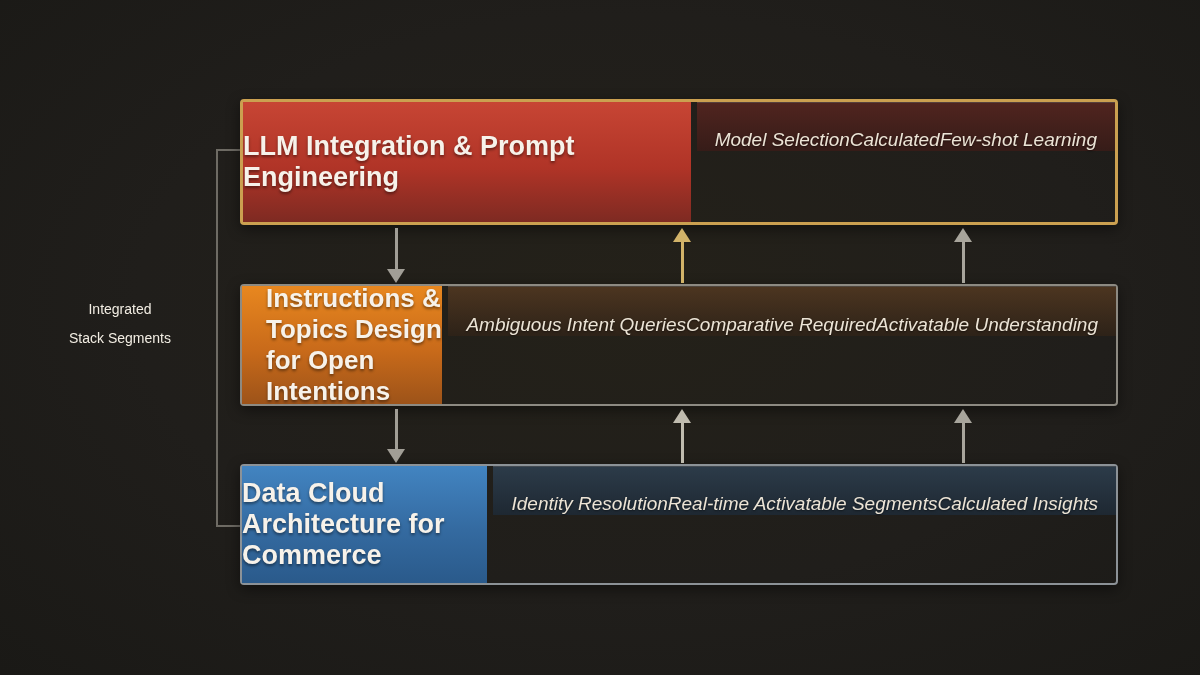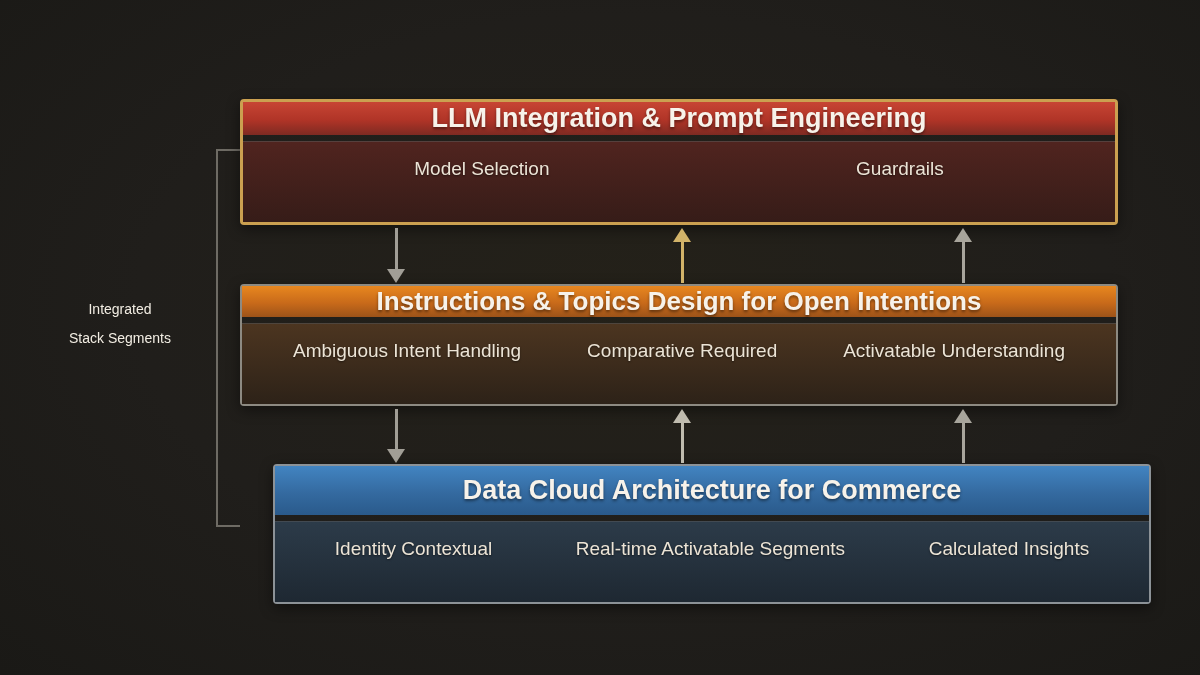--- a/index.html
+++ b/index.html
@@ -15,44 +15,45 @@
   }
   
   .bracket{
     position:absolute;left:216px;top:149px;width:24px;height:378px;
     border-left:2px solid #6e6b64;border-top:2px solid #6e6b64;border-bottom:2px solid #6e6b64;
     box-sizing:border-box;
   }
   
   .layer{
     position:absolute;left:240px;width:878px;box-sizing:border-box;
-    border-radius:4px;display:flex;flex-direction:column;
+    border-radius:4px;display:flex;flex-direction:row;
     box-shadow:0 4px 14px rgba(0,0,0,0.45);
     gap:6px;
   }
   .layer-title{
     flex:1;display:flex;align-items:center;justify-content:center;
     color:#f7f2ea;font-weight:700;text-shadow:0 2px 3px rgba(0,0,0,0.45);
   }
   .layer-items{
-    display:flex;align-items:flex-start;justify-content:space-around;
-    padding:16px 18px;color:#ece4d6;font-size:19px;
+    display:flex;align-items:flex-end;justify-content:space-around;
+    padding:0 18px;color:#ece4d6;font-size:19px;
     border-top:1px solid rgba(255,255,255,0.16);
+    font-style:italic;
   }
   .layer-items span{white-space:nowrap;text-shadow:0 1px 2px rgba(0,0,0,0.5);}
 
   .layer-llm{top:99px;height:126px;border:3px solid #cba050;}
   .layer-llm .layer-title{font-size:27px;background:linear-gradient(180deg,#c74534 0%,#b03427 55%,#7e2a22 100%);}
   .layer-llm .layer-items{height:48px;background:linear-gradient(180deg,#50241f 0%,#361c18 100%);}
 
   .layer-instructions{top:284px;height:122px;border:2px solid #8d8a82;}
-  .layer-instructions .layer-title{font-size:26px;background:linear-gradient(180deg,#e8871f 0%,#c86a1a 55%,#9d5319 100%);}
+  .layer-instructions .layer-title{font-size:26px;background:linear-gradient(180deg,#e8871f 0%,#c86a1a 55%,#9d5319 100%);padding-left:24px;}
   .layer-instructions .layer-items{height:49px;background:linear-gradient(180deg,#4c3520 0%,#2d2218 100%);}
 
-  .layer-data{top:464px;height:140px;border:2px solid #8c9297;margin-left:33px;}
+  .layer-data{top:464px;height:121px;border:2px solid #8c9297;}
   .layer-data .layer-title{font-size:27px;background:linear-gradient(180deg,#4284c1 0%,#356c a0,#2a5a8b 100%);
     background:linear-gradient(180deg,#4284c1 0%,#346aa0 55%,#2a5a8b 100%);}
   .layer-data .layer-items{height:48px;background:linear-gradient(180deg,#2c3b49 0%,#1e2832 100%);}
 
   
   .arrow{position:absolute;width:18px;}
   .arrow .stem{position:absolute;left:7.5px;width:3px;background:var(--c);}
   .arrow .head{position:absolute;left:0;width:0;height:0;
     border-left:9px solid transparent;border-right:9px solid transparent;}
   .arrow.down .stem{top:0;bottom:12px;}
@@ -74,37 +75,38 @@
     <div>Integrated</div>
     <div>Stack Segments</div>
   </div>
 
   <div class="bracket"></div>
 
   <div class="layer layer-llm">
     <div class="layer-title">LLM Integration &amp; Prompt Engineering</div>
     <div class="layer-items">
       <span>Model Selection</span>
-      <span>Guardrails</span>
+      <span>Calculated</span>
+      <span>Few-shot Learning</span>
     </div>
   </div>
 
   <div class="layer layer-instructions">
     <div class="layer-title">Instructions &amp; Topics Design for Open Intentions</div>
     <div class="layer-items">
-      <span>Ambiguous Intent Handling</span>
+      <span>Ambiguous Intent Queries</span>
       <span>Comparative Required</span>
       <span>Activatable Understanding</span>
     </div>
   </div>
 
   <div class="layer layer-data">
     <div class="layer-title">Data Cloud Architecture for Commerce</div>
     <div class="layer-items">
-      <span>Identity Contextual</span>
+      <span>Identity Resolution</span>
       <span>Real-time Activatable Segments</span>
       <span>Calculated Insights</span>
     </div>
   </div>
 
   <div class="arrow down gap1 ax-left" style="--c: #a19e96;">
     <div class="stem"></div>
     <div class="head"></div>
   </div>
   <div class="arrow up gap1 ax-mid" style="--c: #d2b369;">

